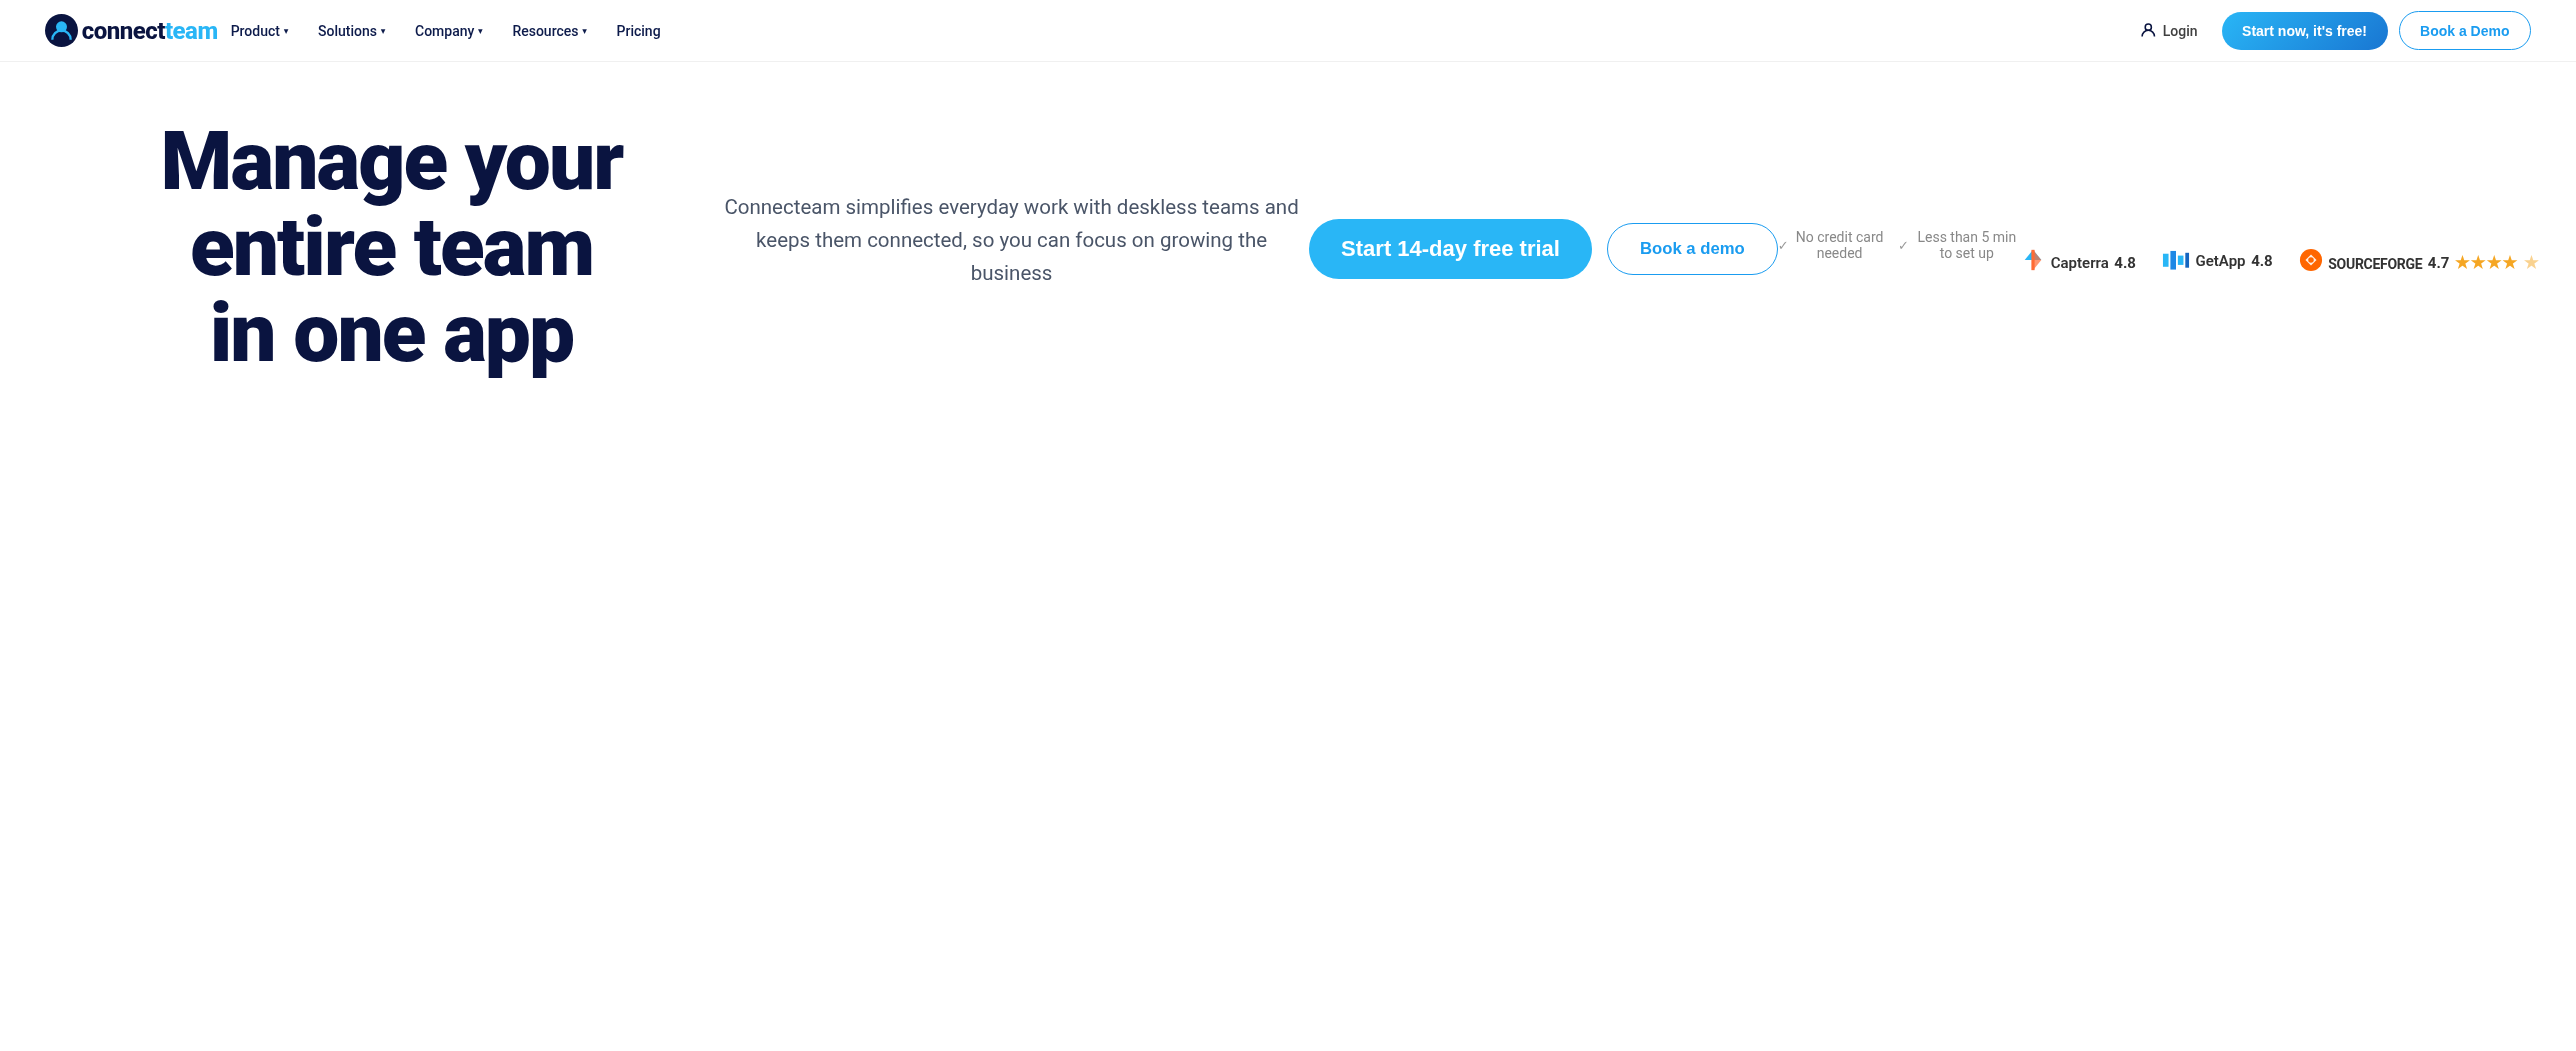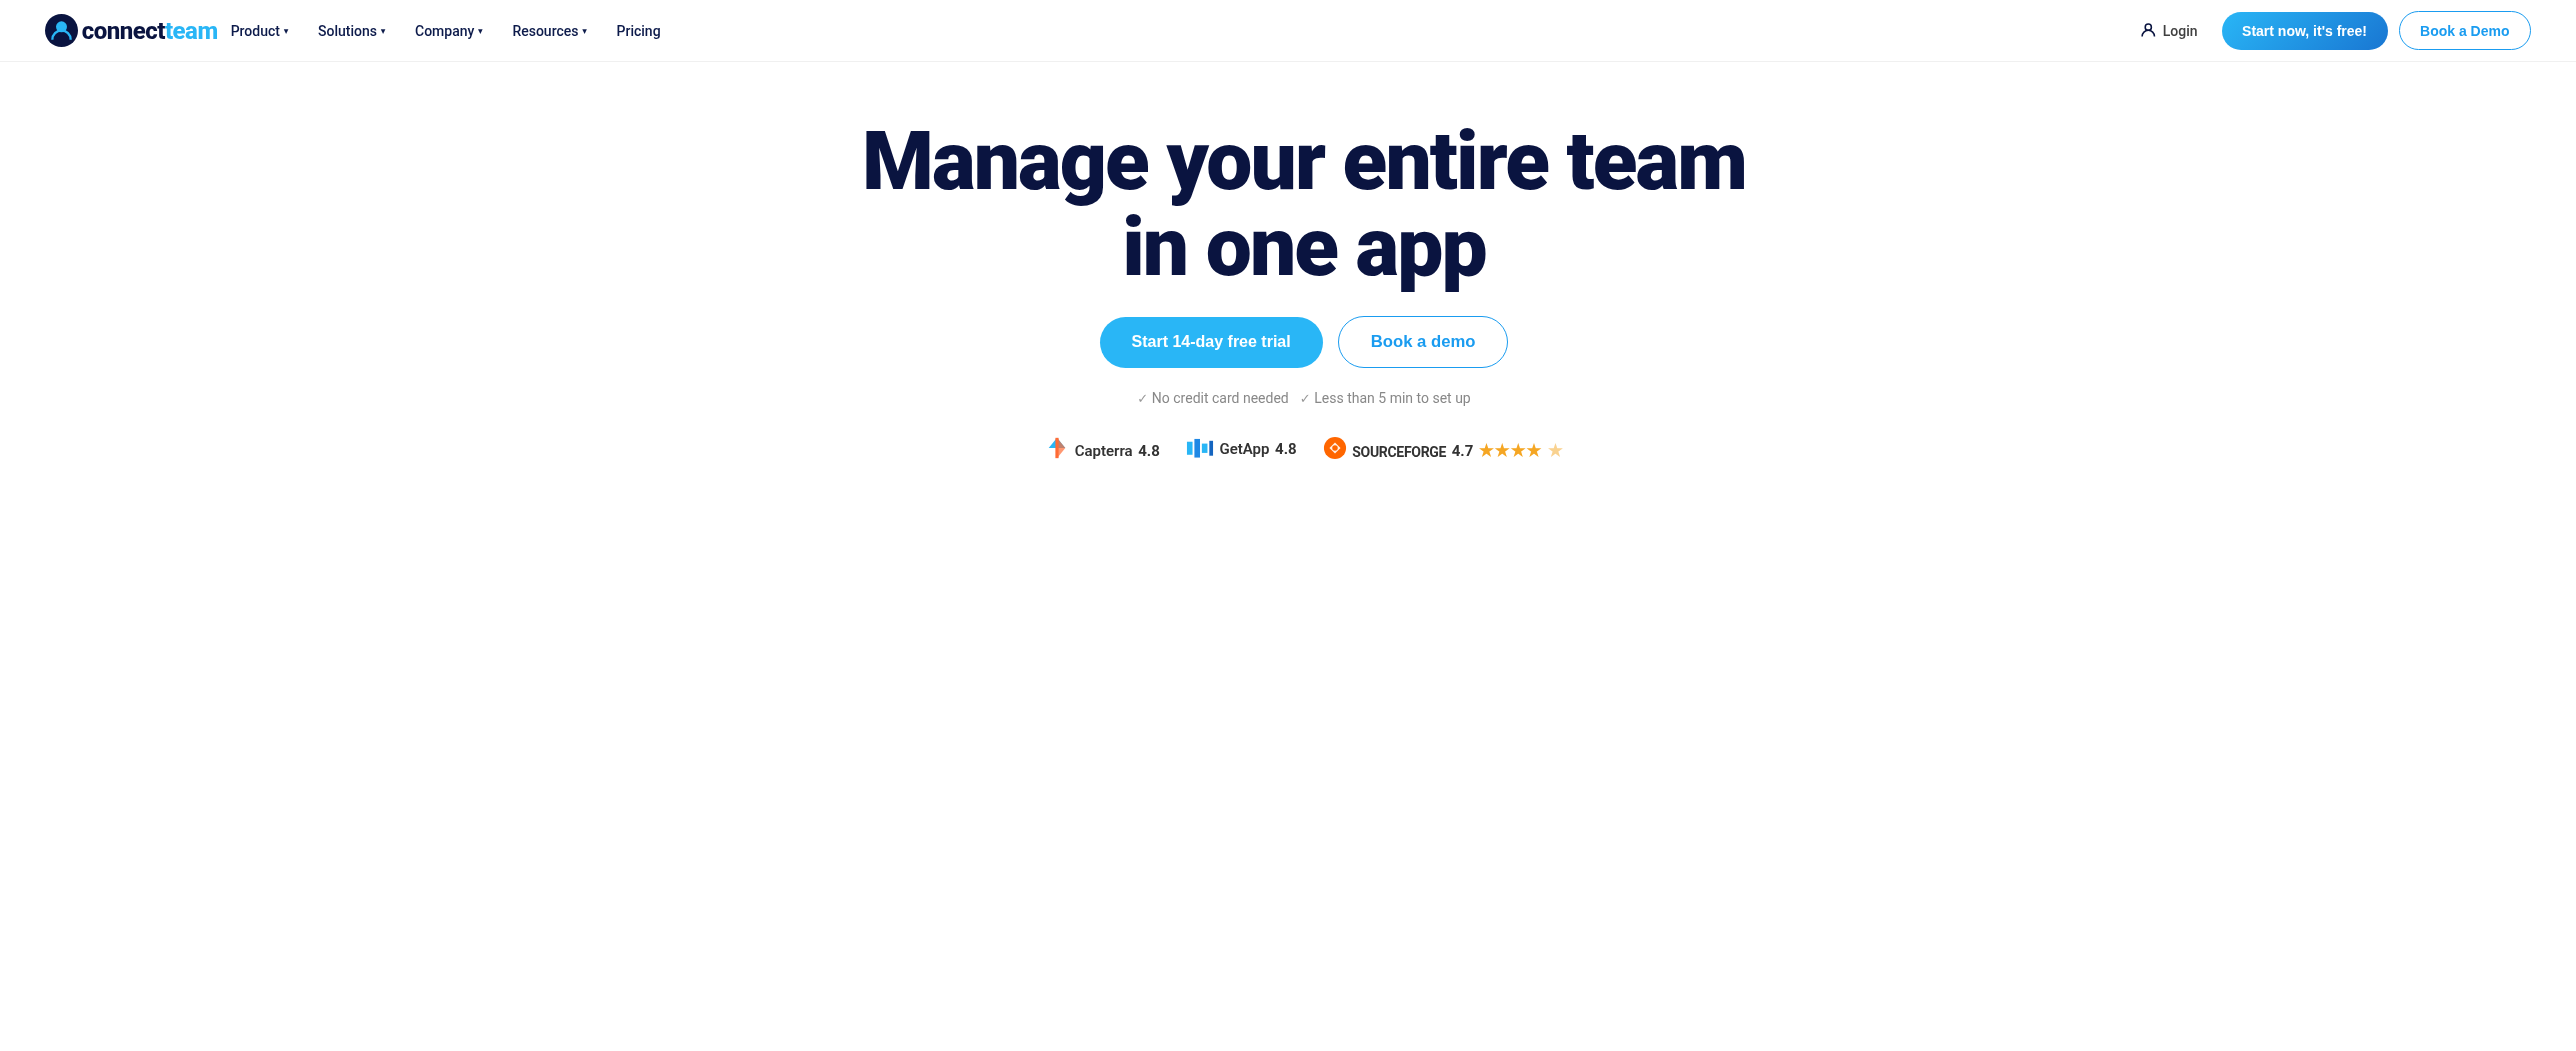--- a/index.html
+++ b/index.html
@@ -91,21 +91,21 @@
       padding: 10.2px 20.5px;
       font-size: 14px;
       font-weight: 600;
       cursor: pointer;
       white-space: nowrap;
     }
 
     
     .hero {
       display: flex;
-      flex-direction: column;
+      flex-direction: row;
       align-items: center;
       justify-content: center;
       text-align: center;
       padding: 56px 37px 37px;
       background: #ffffff;
       margin-left: 32px;
     }
 
     .hero-title {
       font-size: 82px;
@@ -131,21 +131,21 @@
       align-items: center;
       margin-bottom: 22px;
     }
 
     .hero-btn-primary {
       background: #29b6f6;
       color: #ffffff;
       border: none;
       border-radius: 46px;
       padding: 16.7px 32px;
-      font-size: 16px;
+      font-size: 22px;
       font-weight: 700;
       cursor: pointer;
       white-space: nowrap;
     }
 
     .hero-btn-outline {
       background: transparent;
       color: #1a9cf0;
       border: 1.9px solid #1a9cf0;
       border-radius: 46px;
@@ -273,20 +273,21 @@
     <button class="btn-primary">Start now, it's free!</button>
     <button class="btn-outline">Book a Demo</button>
   </div>
 </nav>
 
 <section class="hero">
   <h1 class="hero-title">
     <span>Manage your entire team</span><br>
     <span>in one app</span>
   </h1>
+  <p class="hero-subtitle">Connecteam simplifies everyday work with deskless teams and keeps them connected, so you can focus on growing the business</p>
   <div class="hero-cta">
     <button class="hero-btn-primary">Start 14-day free trial</button>
     <button class="hero-btn-outline">Book a demo</button>
   </div>
   <div class="trust-row">
     <div class="trust-item">
       <span class="trust-check">✓</span>
       <span>No credit card needed</span>
     </div>
     <div class="trust-item">

